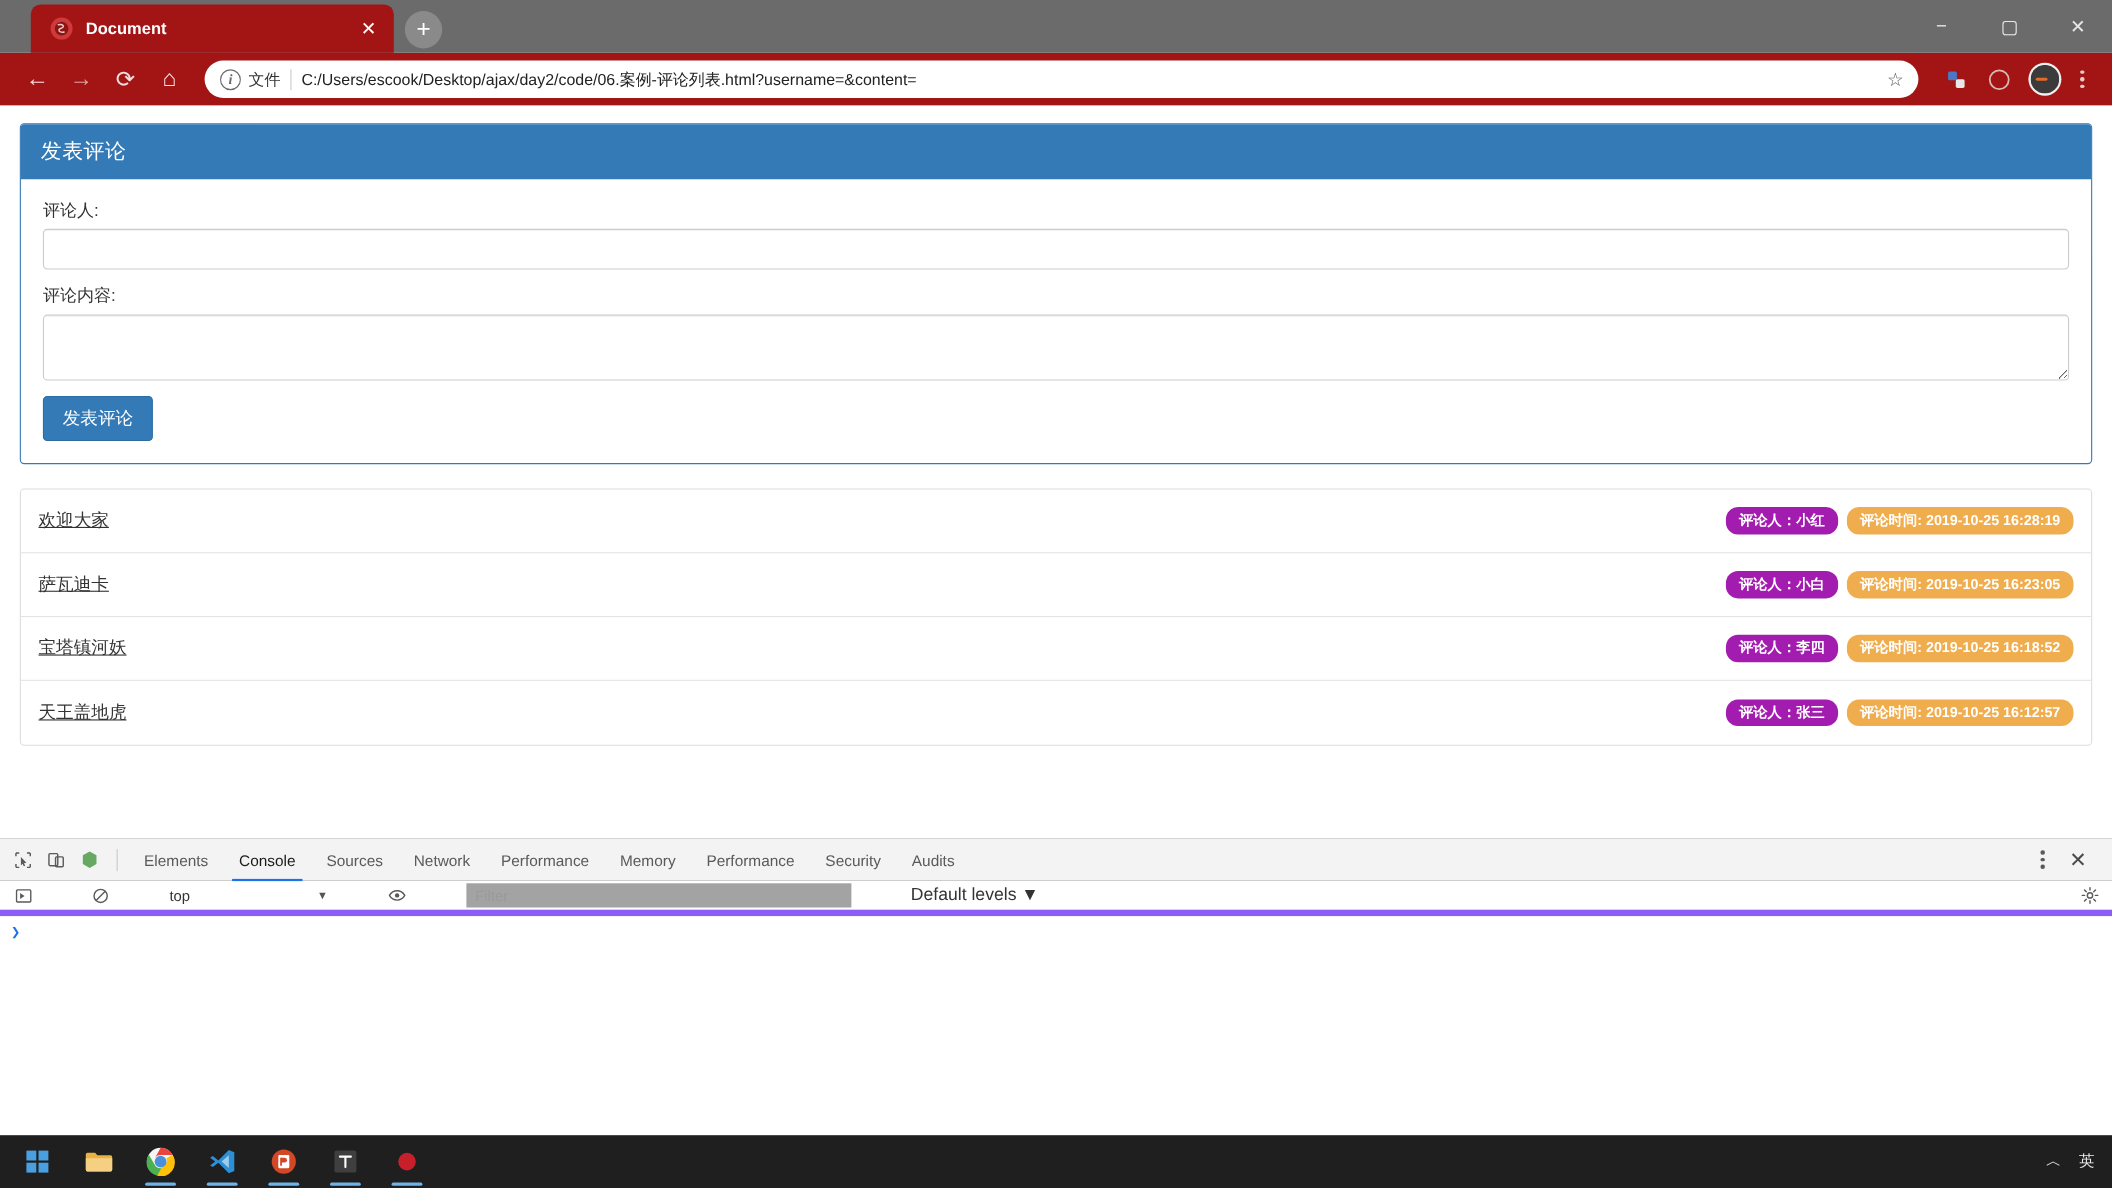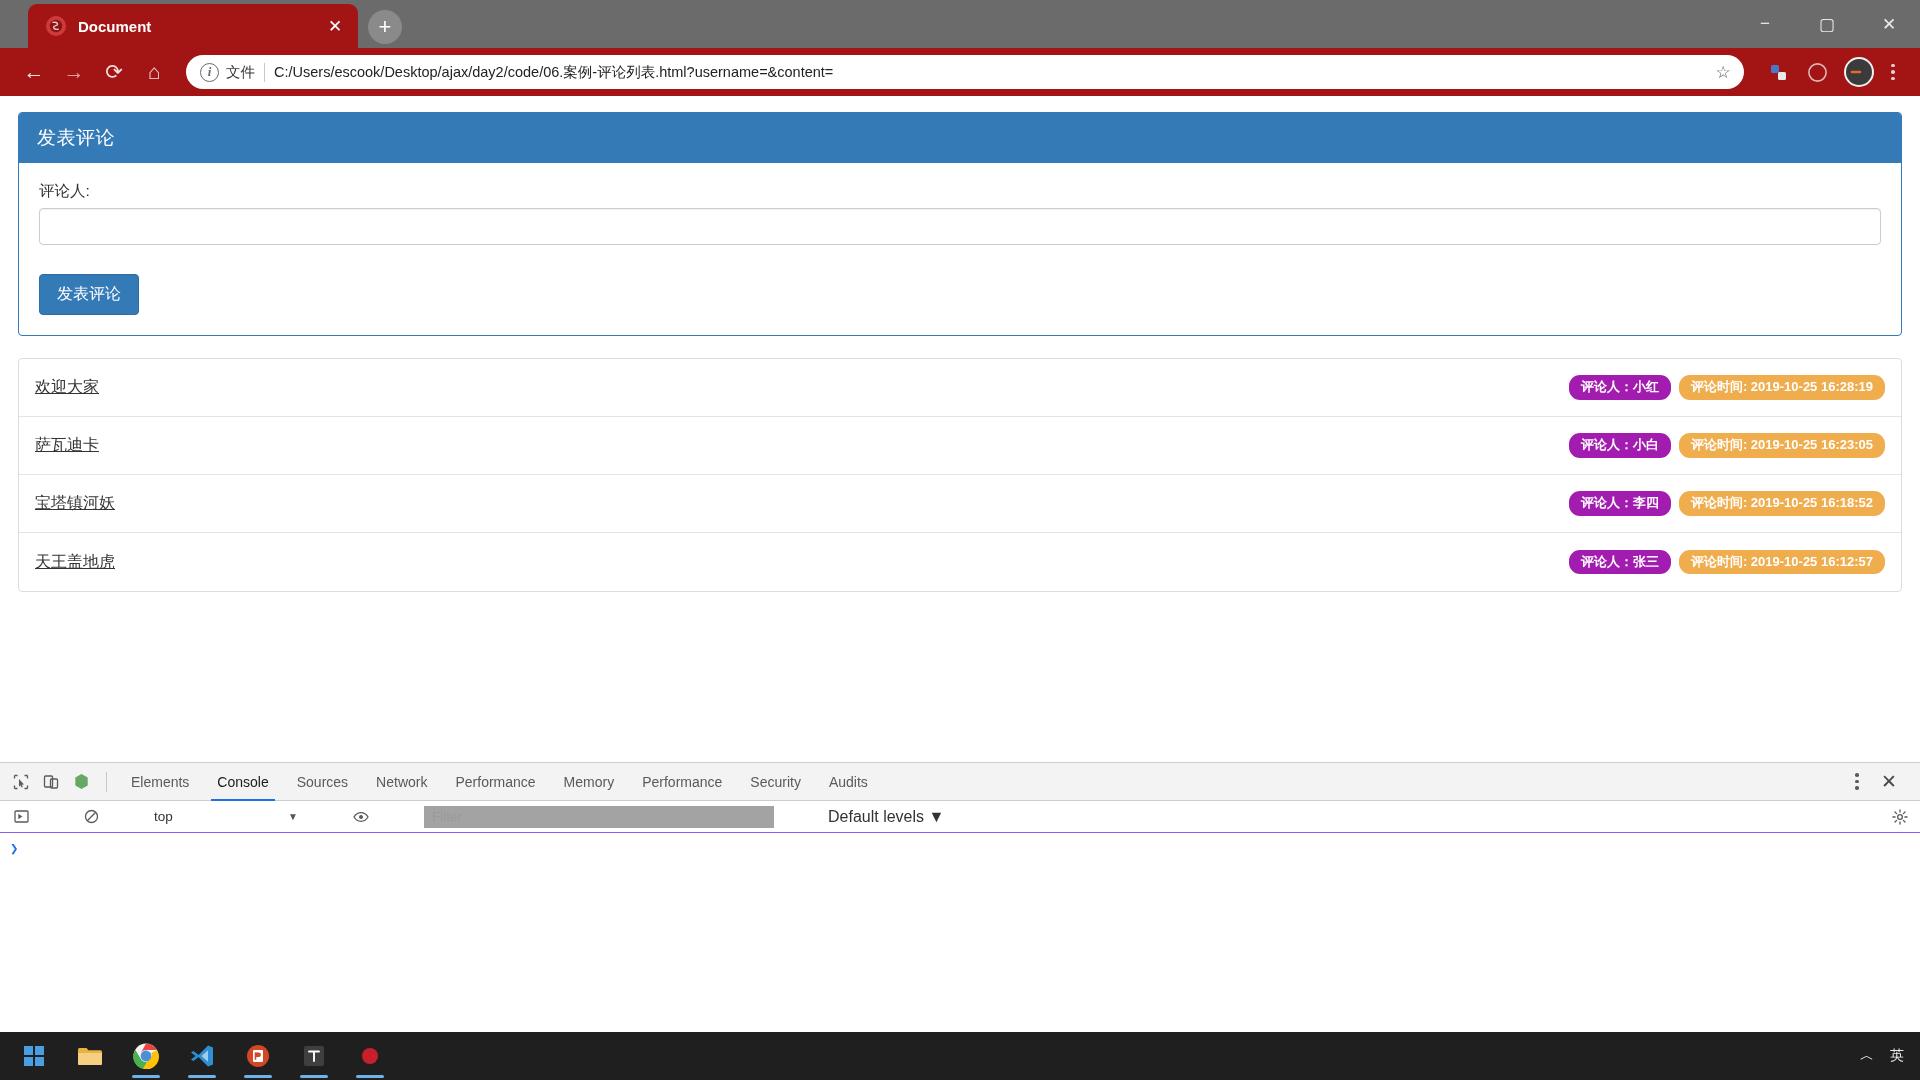--- a/index.html
+++ b/index.html
@@ -116,21 +116,21 @@
     display: block; font-size: 15.5px; color: #333; margin-bottom: 6px; font-weight: normal;
   }
   .form-control {
     width: 100%; border: 1px solid #ccc; border-radius: 4px;
     padding: 8px 12px; font-size: 15px; font-family: "Liberation Sans", sans-serif;
     color: #555; background: #fff; outline: none;
     box-shadow: inset 0 1px 1px rgba(0,0,0,.06);
   }
   input.form-control { height: 37px; }
   textarea.form-control { height: 60px; resize: vertical; display: block; }
-  .form-group { margin-bottom: 29px; }
+  .form-group { margin-bottom: 14px; }
 
   .btn-primary {
     background: #337ab7; border: 1px solid #2e6da4; border-radius: 4px;
     color: #fff; font-size: 16px; padding: 9px 17px; cursor: pointer;
     font-family: "Liberation Sans", sans-serif;
   }
 
   .list-group {
     border: 1px solid #ddd; border-radius: 4px; background: #fff; overflow: hidden;
   }
@@ -178,21 +178,21 @@
     width: 26px; height: 26px; display: flex; flex-direction: column; gap: 3px;
     align-items: center; justify-content: center; cursor: pointer;
   }
   .dt-kebab i { width: 3.5px; height: 3.5px; border-radius: 50%; background: #5a5a5a; }
   .dt-close {
     width: 30px; height: 30px; display: flex; align-items: center; justify-content: center;
     font-size: 19px; color: #4a4a4a; cursor: pointer; margin-left: 4px;
   }
 
   .dt-filterbar {
-    height: 32px; background: #fff; border-bottom: 1px solid #8b5cf6;
+    height: 32px; background: #fff; border-bottom: 6px solid #8b5cf6;
     display: flex; align-items: center; padding: 0 6px; flex: 0 0 32px; gap: 40px;
   }
   .ctx-select {
     display: flex; align-items: center; width: 160px; height: 24px;
     font-size: 13.5px; color: #333; padding-left: 8px; cursor: pointer;
     justify-content: space-between; padding-right: 8px;
   }
   .ctx-caret { font-size: 10px; color: #555; }
   .filter-input {
     flex: 1; max-width: 350px; height: 22px; border: none; outline: none;
@@ -294,20 +294,24 @@
         <div class="panel-heading">
           <div class="panel-title">发表评论</div>
         </div>
         <div class="panel-body">
 
           <div class="form-group">
             <label class="form-label">评论人:</label>
             <input class="form-control" type="text" value="" style="">
           </div>
 
+          <div class="form-group">
+            <label class="form-label">评论内容:</label>
+            <textarea class="form-control" style=""></textarea>
+          </div>
 
           <button class="btn-primary">发表评论</button>
         </div>
       </div>
 
       <div class="list-group">
         <div class="list-group-item">
           <span class="comment-text">欢迎大家</span>
           <span class="badges">
             <span class="badge badge-info">评论人：小红</span>

